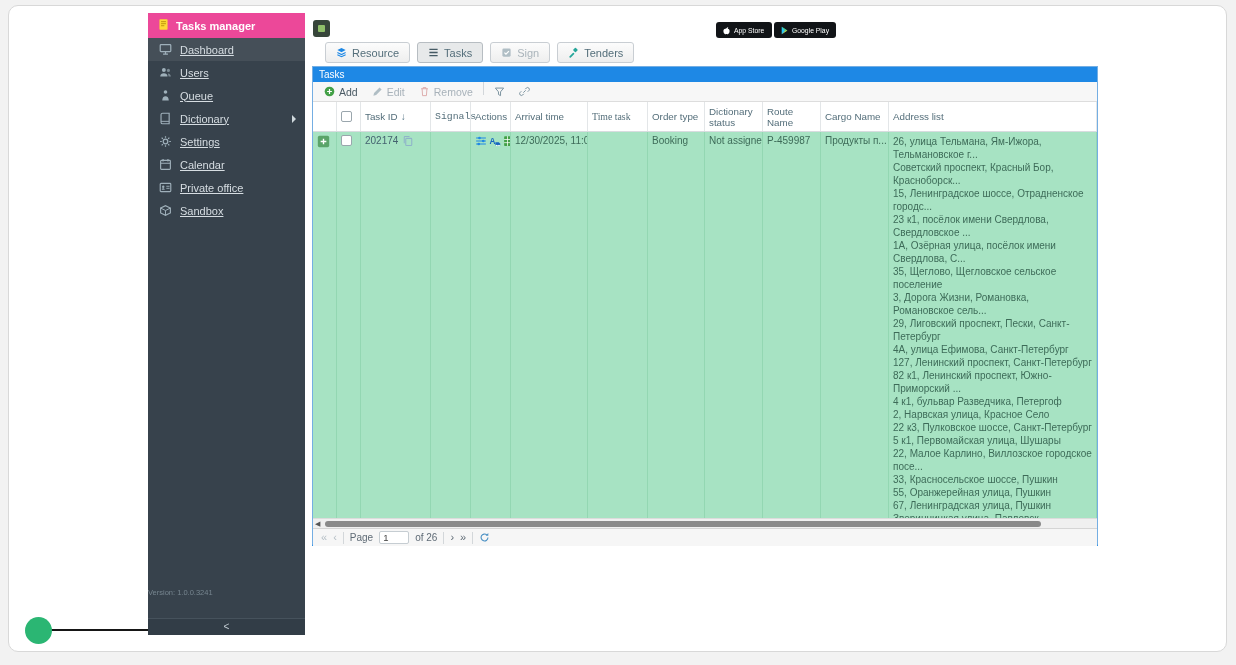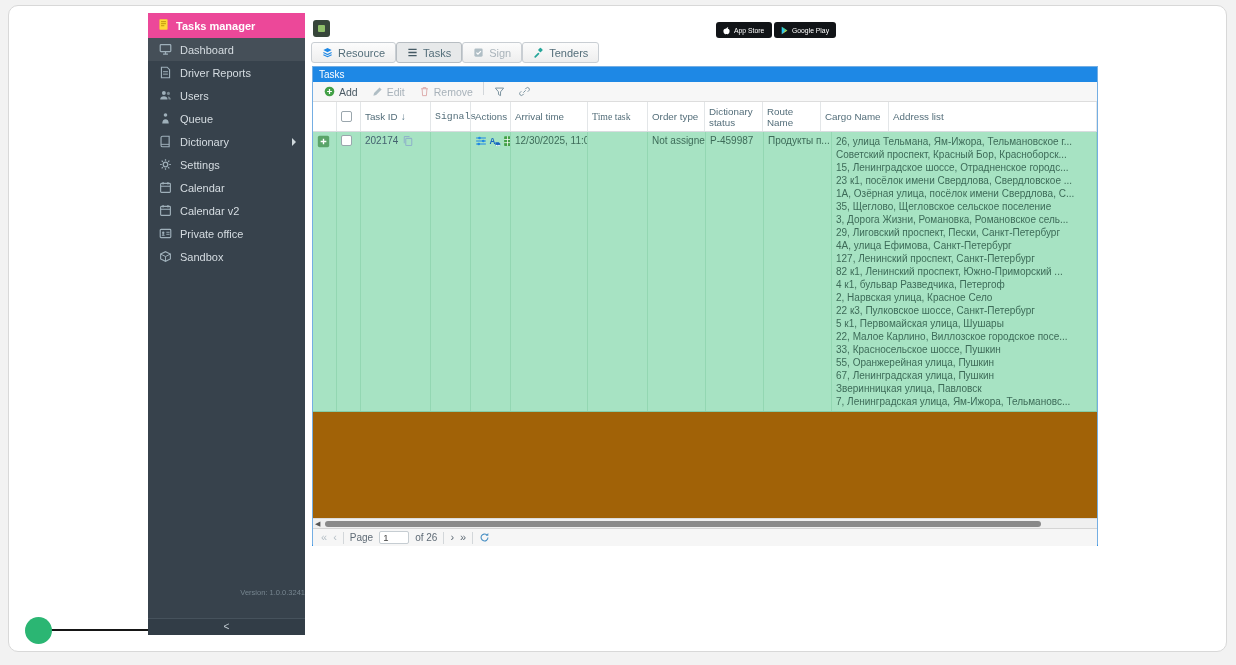--- a/index.html
+++ b/index.html
@@ -8,45 +8,45 @@
 
   .frame { position:absolute; left:8px; top:5px; width:1219px; height:647px;
            background:#ffffff; border:1px solid #d8d8d8; border-radius:10px; }
 
   
   .sidebar { position:absolute; left:148px; top:13px; width:157px; height:622px;
              background:#37424c; overflow:hidden; }
   .sb-header { height:25px; background:#ec4899; display:flex; align-items:center;
                gap:6px; padding:0 9px; color:#ffffff; font-weight:bold; font-size:11px; }
   .sb-item { height:23px; display:flex; align-items:center; gap:8px; padding:0 11px;
-             color:#d6dde2; font-size:11px; cursor:pointer; position:relative; }
+             color:#d6dde2; font-size:11px; cursor:pointer; position:relative;text-decoration:underline; }
   .sb-item.hl { background:rgba(255,255,255,0.07); }
   .sb-item .ic { width:13px; height:13px; color:#9fb0ba; display:inline-flex; flex:0 0 13px; }
   .sb-item .ic svg { width:13px; height:13px; }
   .sb-arrow { position:absolute; right:9px; width:0; height:0;
               border-left:4px solid #cfd8dc; border-top:4px solid transparent; border-bottom:4px solid transparent; }
-  .sb-version { position:absolute; bottom:38px; width:100%; text-align:right;
+  .sb-version { position:absolute; bottom:38px; width:100%; text-align:left;
                 font-size:7.5px; color:#76858f; }
   .sb-collapse { position:absolute; bottom:0; width:100%; height:17px; background:#323d47;
                  border-top:1px solid #46525c; color:#c2ccd3; text-align:center;
                  font-size:10px; line-height:15px; cursor:pointer; }
 
   
   .app-logo { position:absolute; left:313px; top:20px; width:17px; height:17px;
               background:#37463a; border-radius:3px; display:flex; align-items:center; justify-content:center; }
   .app-logo i { display:block; width:7px; height:7px; background:#8fbf6a; border-radius:1px; }
   .badge { position:absolute; top:22px; height:16px; background:#111417; border-radius:3px;
            color:#ffffff; font-size:6.8px; display:flex; align-items:center; gap:3px;
            padding:0 6px; cursor:pointer; }
   .badge svg { width:9px; height:9px; flex:0 0 9px; }
   .badge.appstore { left:716px; width:56px; }
   .badge.gplay    { left:774px; width:62px; }
 
   
-  .tabbar { position:absolute; left:311px; top:42px; display:flex; }
+  .tabbar { position:absolute; left:325px; top:42px; display:flex; gap:7px; }
   .tabbtn { height:21px; display:flex; align-items:center; gap:5px; padding:0 10px;
             border:1px solid #c9ced3; border-radius:3px; font-size:11px; color:#546e7a;
             background:linear-gradient(#fcfcfc,#eeeeee); cursor:pointer; }
   .tabbtn.active { background:#e7e9ea; border-color:#b7bdc2; }
   .tabbtn.disabled { color:#aab4bb; }
   .tabbtn svg { width:11px; height:11px; }
 
   
   .panel { position:absolute; left:312px; top:66px; width:786px; height:480px;
            border:1px solid #74aee3; border-bottom:2px solid #1e88e5; background:#ffffff;
@@ -139,29 +139,20 @@
         <svg viewBox="0 0 16 16">
           <rect x="1.5" y="2" width="13" height="8.5" rx="1" fill="none" stroke="currentColor" stroke-width="1.5"></rect>
           <path d="M8 10.5v3M5 13.8h6" stroke="currentColor" stroke-width="1.5" fill="none"></path>
         </svg>
       </span>
     <span>Dashboard</span>
   </div>
   <div class="sb-item">
     <span class="ic">
         <svg viewBox="0 0 16 16">
-          <path d="M3 1.5h7l3 3v10H3z" fill="none" stroke="currentColor" stroke-width="1.4"></path>
-          <path d="M5 7h6M5 10h6" stroke="currentColor" stroke-width="1.2"></path>
-        </svg>
-      </span>
-    <span>Driver Reports</span>
-  </div>
-  <div class="sb-item">
-    <span class="ic">
-        <svg viewBox="0 0 16 16">
           <circle cx="6" cy="5" r="2.4" fill="currentColor"></circle>
           <path d="M1.5 13c0-2.6 2-4 4.5-4s4.5 1.4 4.5 4z" fill="currentColor"></path>
           <circle cx="11.6" cy="5.4" r="1.9" fill="currentColor" opacity=".65"></circle>
           <path d="M11 9.2c2 .2 3.6 1.6 3.6 3.8h-2.8" fill="currentColor" opacity=".65"></path>
         </svg>
       </span>
     <span>Users</span>
   </div>
   <div class="sb-item">
     <span class="ic">
@@ -194,29 +185,20 @@
     <span>Settings</span>
   </div>
   <div class="sb-item">
     <span class="ic">
         <svg viewBox="0 0 16 16">
           <rect x="2" y="3" width="12" height="11" rx="1" fill="none" stroke="currentColor" stroke-width="1.4"></rect>
           <path d="M2 6.5h12M5 1.3v3M11 1.3v3" stroke="currentColor" stroke-width="1.4"></path>
         </svg>
       </span>
     <span>Calendar</span>
-  </div>
-  <div class="sb-item">
-    <span class="ic">
-        <svg viewBox="0 0 16 16">
-          <rect x="2" y="3" width="12" height="11" rx="1" fill="none" stroke="currentColor" stroke-width="1.4"></rect>
-          <path d="M2 6.5h12M5 1.3v3M11 1.3v3" stroke="currentColor" stroke-width="1.4"></path>
-        </svg>
-      </span>
-    <span>Calendar v2</span>
   </div>
   <div class="sb-item">
     <span class="ic">
         <svg viewBox="0 0 16 16">
           <rect x="1.5" y="3" width="13" height="10" rx="1" fill="none" stroke="currentColor" stroke-width="1.4"></rect>
           <circle cx="5.2" cy="7" r="1.5" fill="currentColor"></circle>
           <path d="M3.4 10.8c0-1.2.8-1.9 1.8-1.9s1.8.7 1.8 1.9z" fill="currentColor"></path>
           <path d="M9 6.5h4M9 9h4" stroke="currentColor" stroke-width="1.1"></path>
         </svg>
       </span>
@@ -387,20 +369,21 @@
       </span>
       <span class="actic">
         <svg viewBox="0 0 16 16">
               <rect x="1.5" y="1.5" width="13" height="13" rx="1" fill="#43a047"></rect>
               <path d="M1.5 6h13M1.5 10.2h13M6 1.5v13M10.2 1.5v13" stroke="#ffffff" stroke-width="1"></path>
             </svg>
       </span>
     </div>
     <div class="cell c5">12/30/2025, 11:0...</div>
     <div class="cell c6"></div>
+    <div class="cell c7">Booking</div>
     <div class="cell c8">Not assigned</div>
     <div class="cell c9">P-459987</div>
     <div class="cell c10">Продукты п...</div>
     <div class="cell c11 addr">26, улица Тельмана, Ям-Ижора, Тельмановское г...
 Советский проспект, Красный Бор, Красноборск...
 15, Ленинградское шоссе, Отрадненское городс...
 23 к1, посёлок имени Свердлова, Свердловское ...
 1А, Озёрная улица, посёлок имени Свердлова, С...
 35, Щеглово, Щегловское сельское поселение
 3, Дорога Жизни, Романовка, Романовское сель...

